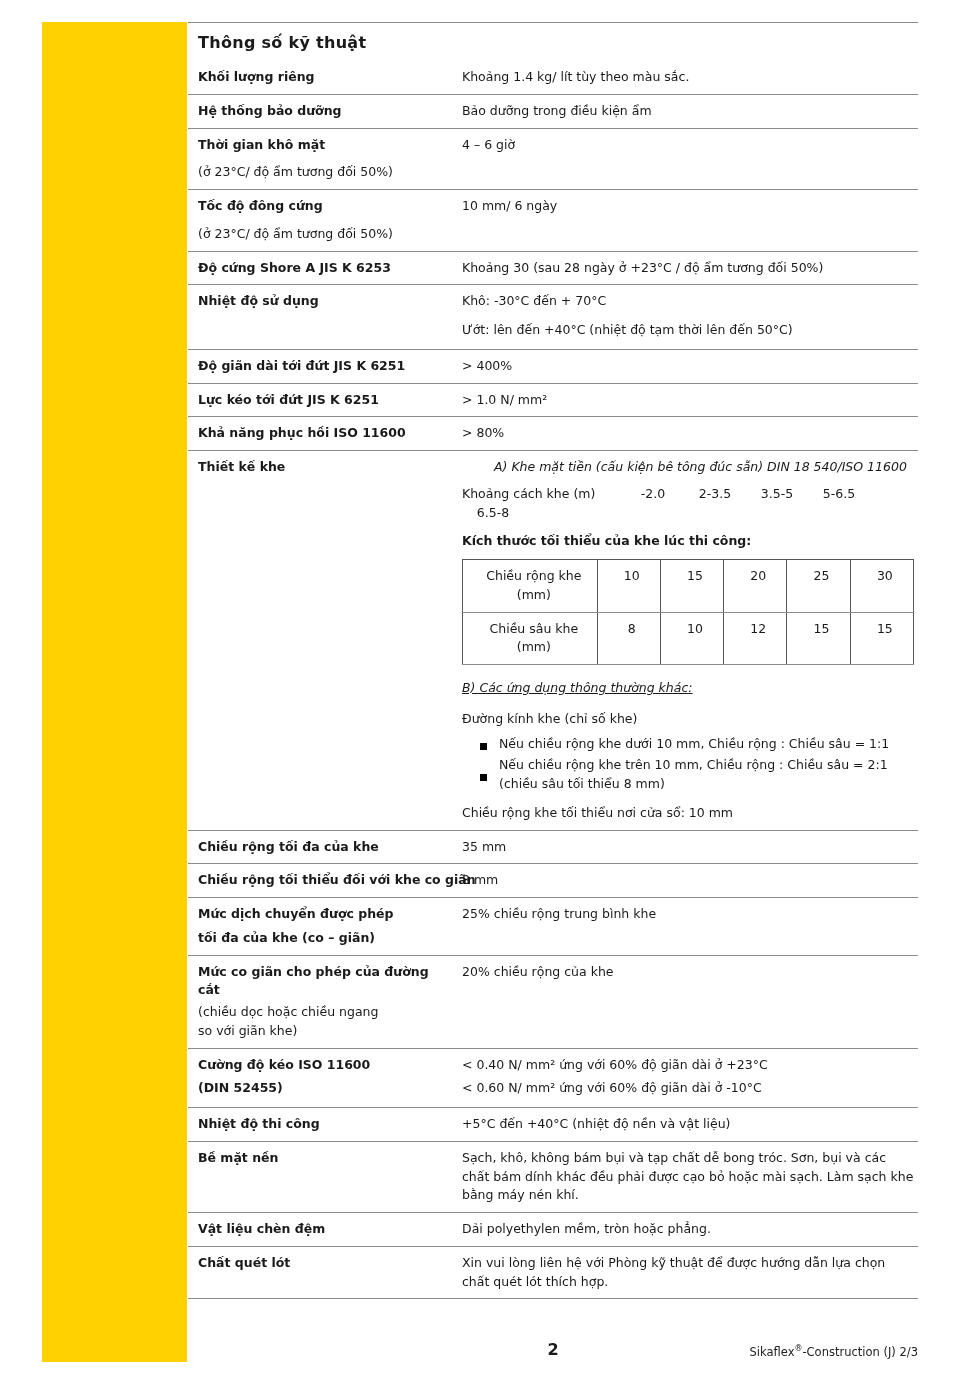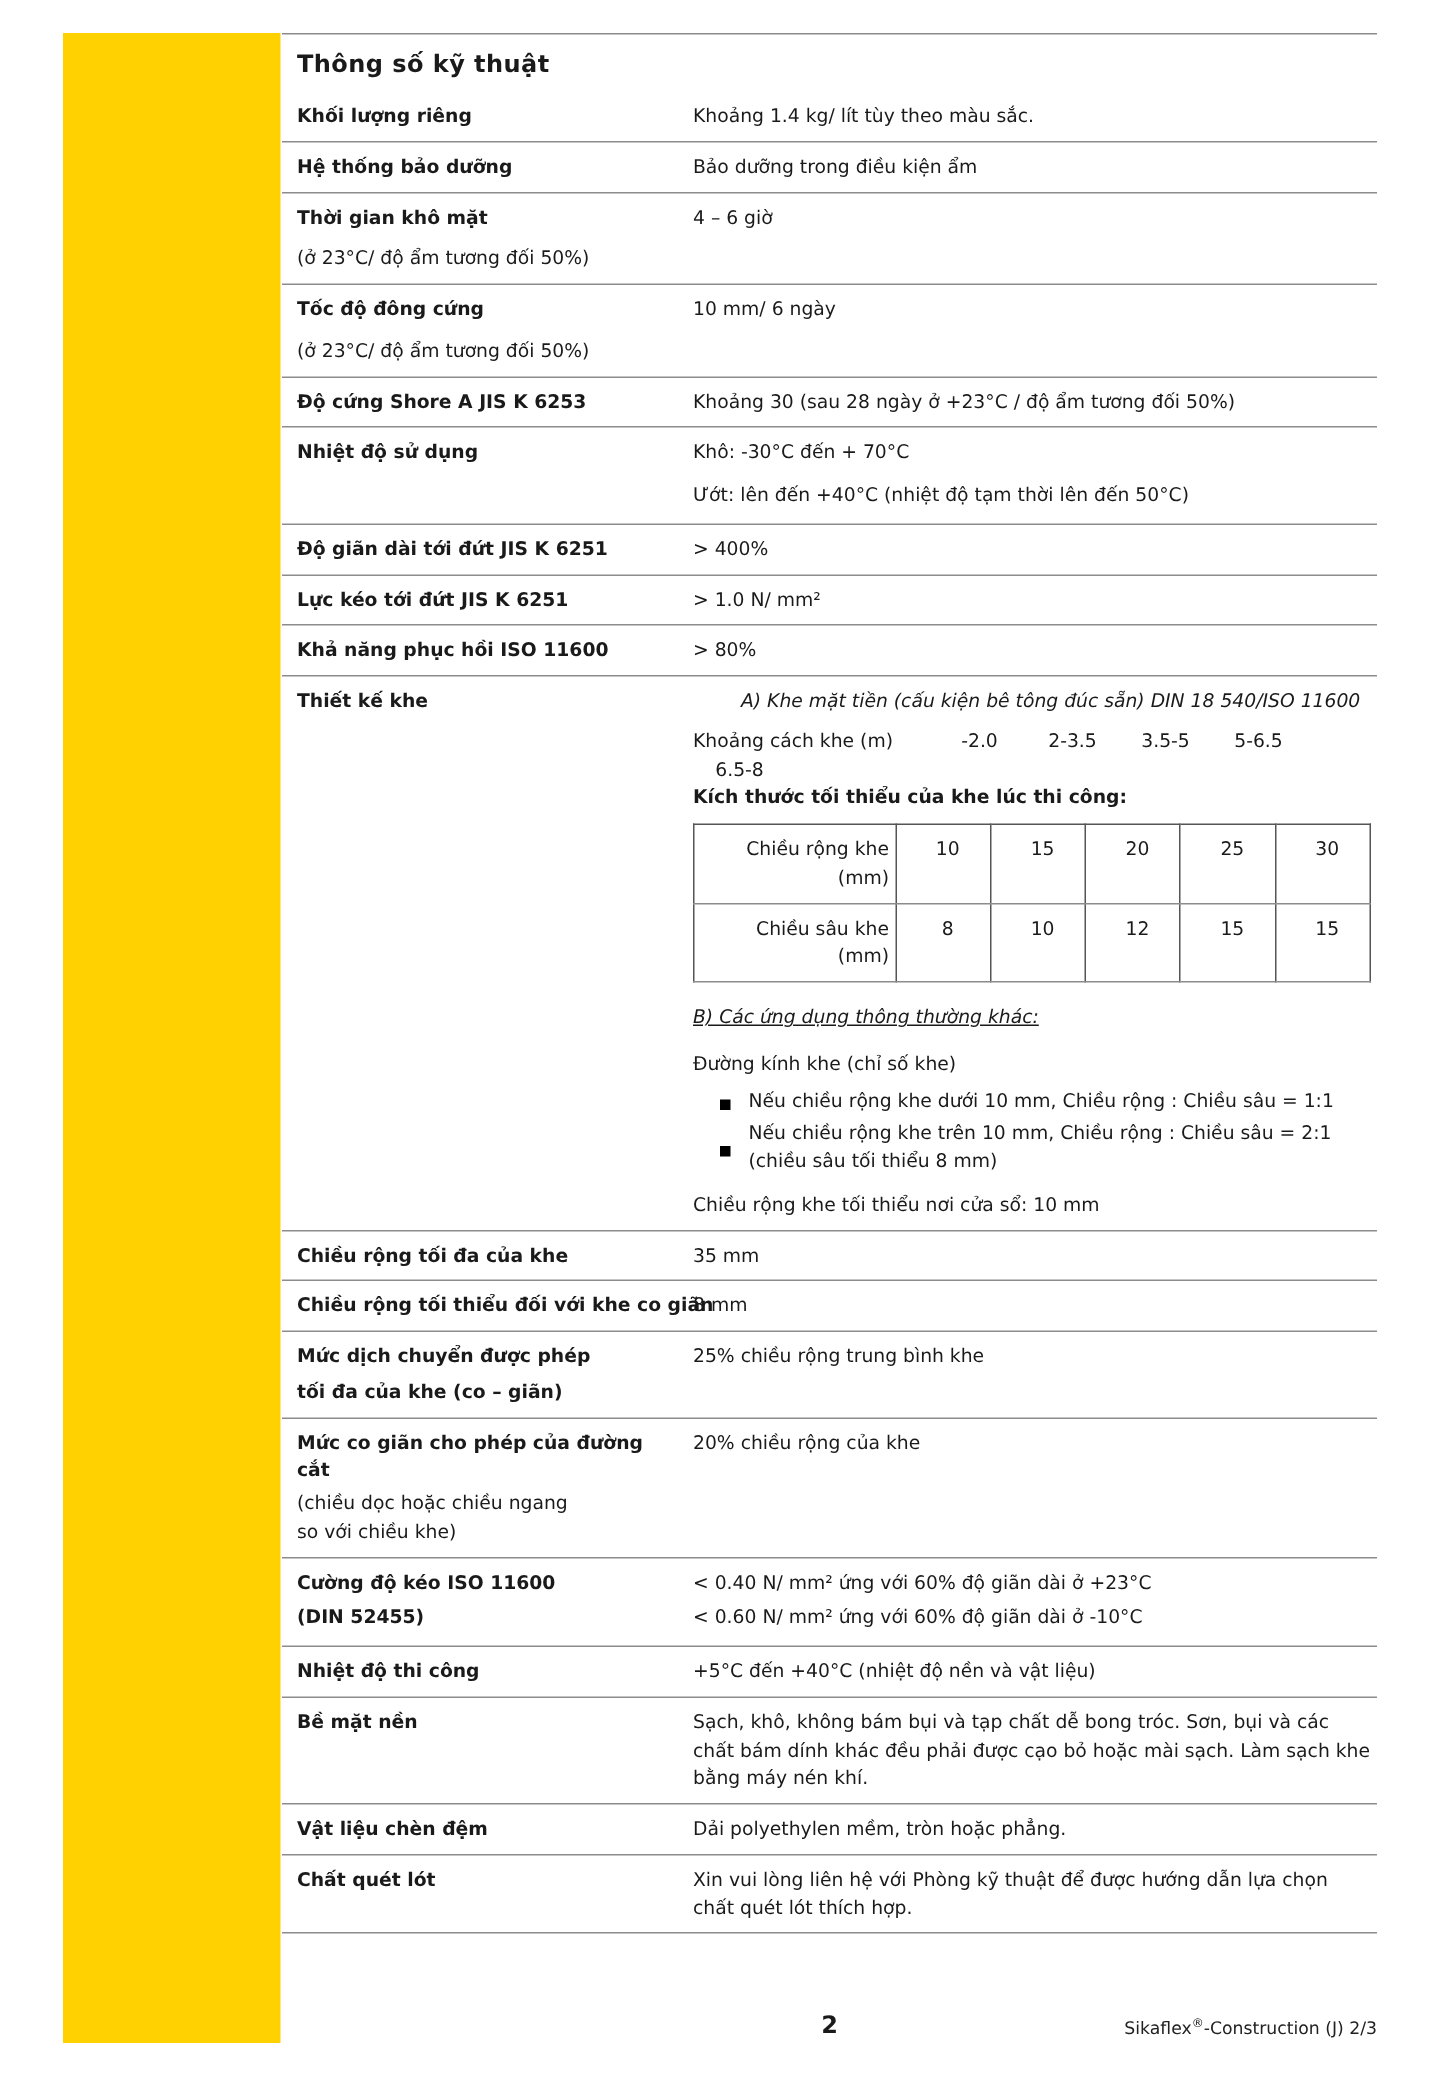--- a/index.html
+++ b/index.html
@@ -40,21 +40,21 @@
     border-collapse:collapse;margin:8px 0 6px 0;
   }
   .sub-table td{
     border:1px solid #555;
     padding:7px 6px;
     font-size:12.5px;
     text-align:center;
     font-weight:normal;
   }
   .sub-table td.first{
-    text-align:right;width:155px;padding-left:12px;
+    text-align:center;width:155px;padding-left:12px;
   }
   .sub-table td.num{width:63px;}
   .italic{font-style:italic;margin-left:32px;}
   .bold{font-weight:bold;}
   .bullet-row{
     display:flex;align-items:center;margin:3px 0 3px 18px;
   }
   .bullet-sq{
     width:7px;height:7px;background:#000;margin-top:5px;margin-right:12px;flex:none;
   }
@@ -126,21 +126,21 @@
       </tr>
       <tr>
         <td class="label">Khả năng phục hồi    ISO 11600</td>
         <td class="value">&gt; 80%</td>
       </tr>
 
       <tr>
         <td class="label">Thiết kế khe</td>
         <td class="value">
           <div class="italic" style="margin-bottom:8px;">A)  Khe mặt tiền (cấu kiện bê tông đúc sẵn) DIN 18 540/ISO 11600</div>
-          <div style="">
+          <div style="margin-bottom:10px;">
             <span style="display:inline-block;width:160px;">Khoảng cách khe (m)</span><span style="display:inline-block;width:62px;text-align:center;">-2.0</span><span style="display:inline-block;width:62px;text-align:center;">2-3.5</span><span style="display:inline-block;width:62px;text-align:center;">3.5-5</span><span style="display:inline-block;width:62px;text-align:center;">5-6.5</span><span style="display:inline-block;width:62px;text-align:center;">6.5-8</span>
           </div>
           <div class="bold" style="margin-bottom:4px;">Kích thước tối thiểu của khe lúc thi công:</div>
 
           <table class="sub-table">
             <tbody>
               <tr>
                 <td class="first">Chiều rộng khe (mm)</td>
                 <td class="num">10</td>
                 <td class="num">15</td>
@@ -187,21 +187,21 @@
         <td class="label">
           <div>Mức dịch chuyển được phép</div>
           <div style="margin-top:5px;">tối đa của khe (co – giãn)</div>
         </td>
         <td class="value">25% chiều rộng trung bình khe</td>
       </tr>
       <tr>
         <td class="label">
           <div>Mức co giãn cho phép của đường cắt</div>
           <div style="font-weight:normal;margin-top:3px;"> (chiều dọc hoặc chiều ngang</div>
-          <div style="font-weight:normal;">so với chiều khe)</div>
+          <div style="font-weight:normal;">so với giãn khe)</div>
         </td>
         <td class="value">20% chiều rộng của khe</td>
       </tr>
       <tr>
         <td class="label">
           <div>Cường độ kéo ISO 11600</div>
           <div style="margin-top:5px;">(DIN 52455)</div>
         </td>
         <td class="value">
           <div class="value-line">&lt; 0.40 N/ mm² ứng với 60% độ giãn dài ở +23°C</div>

